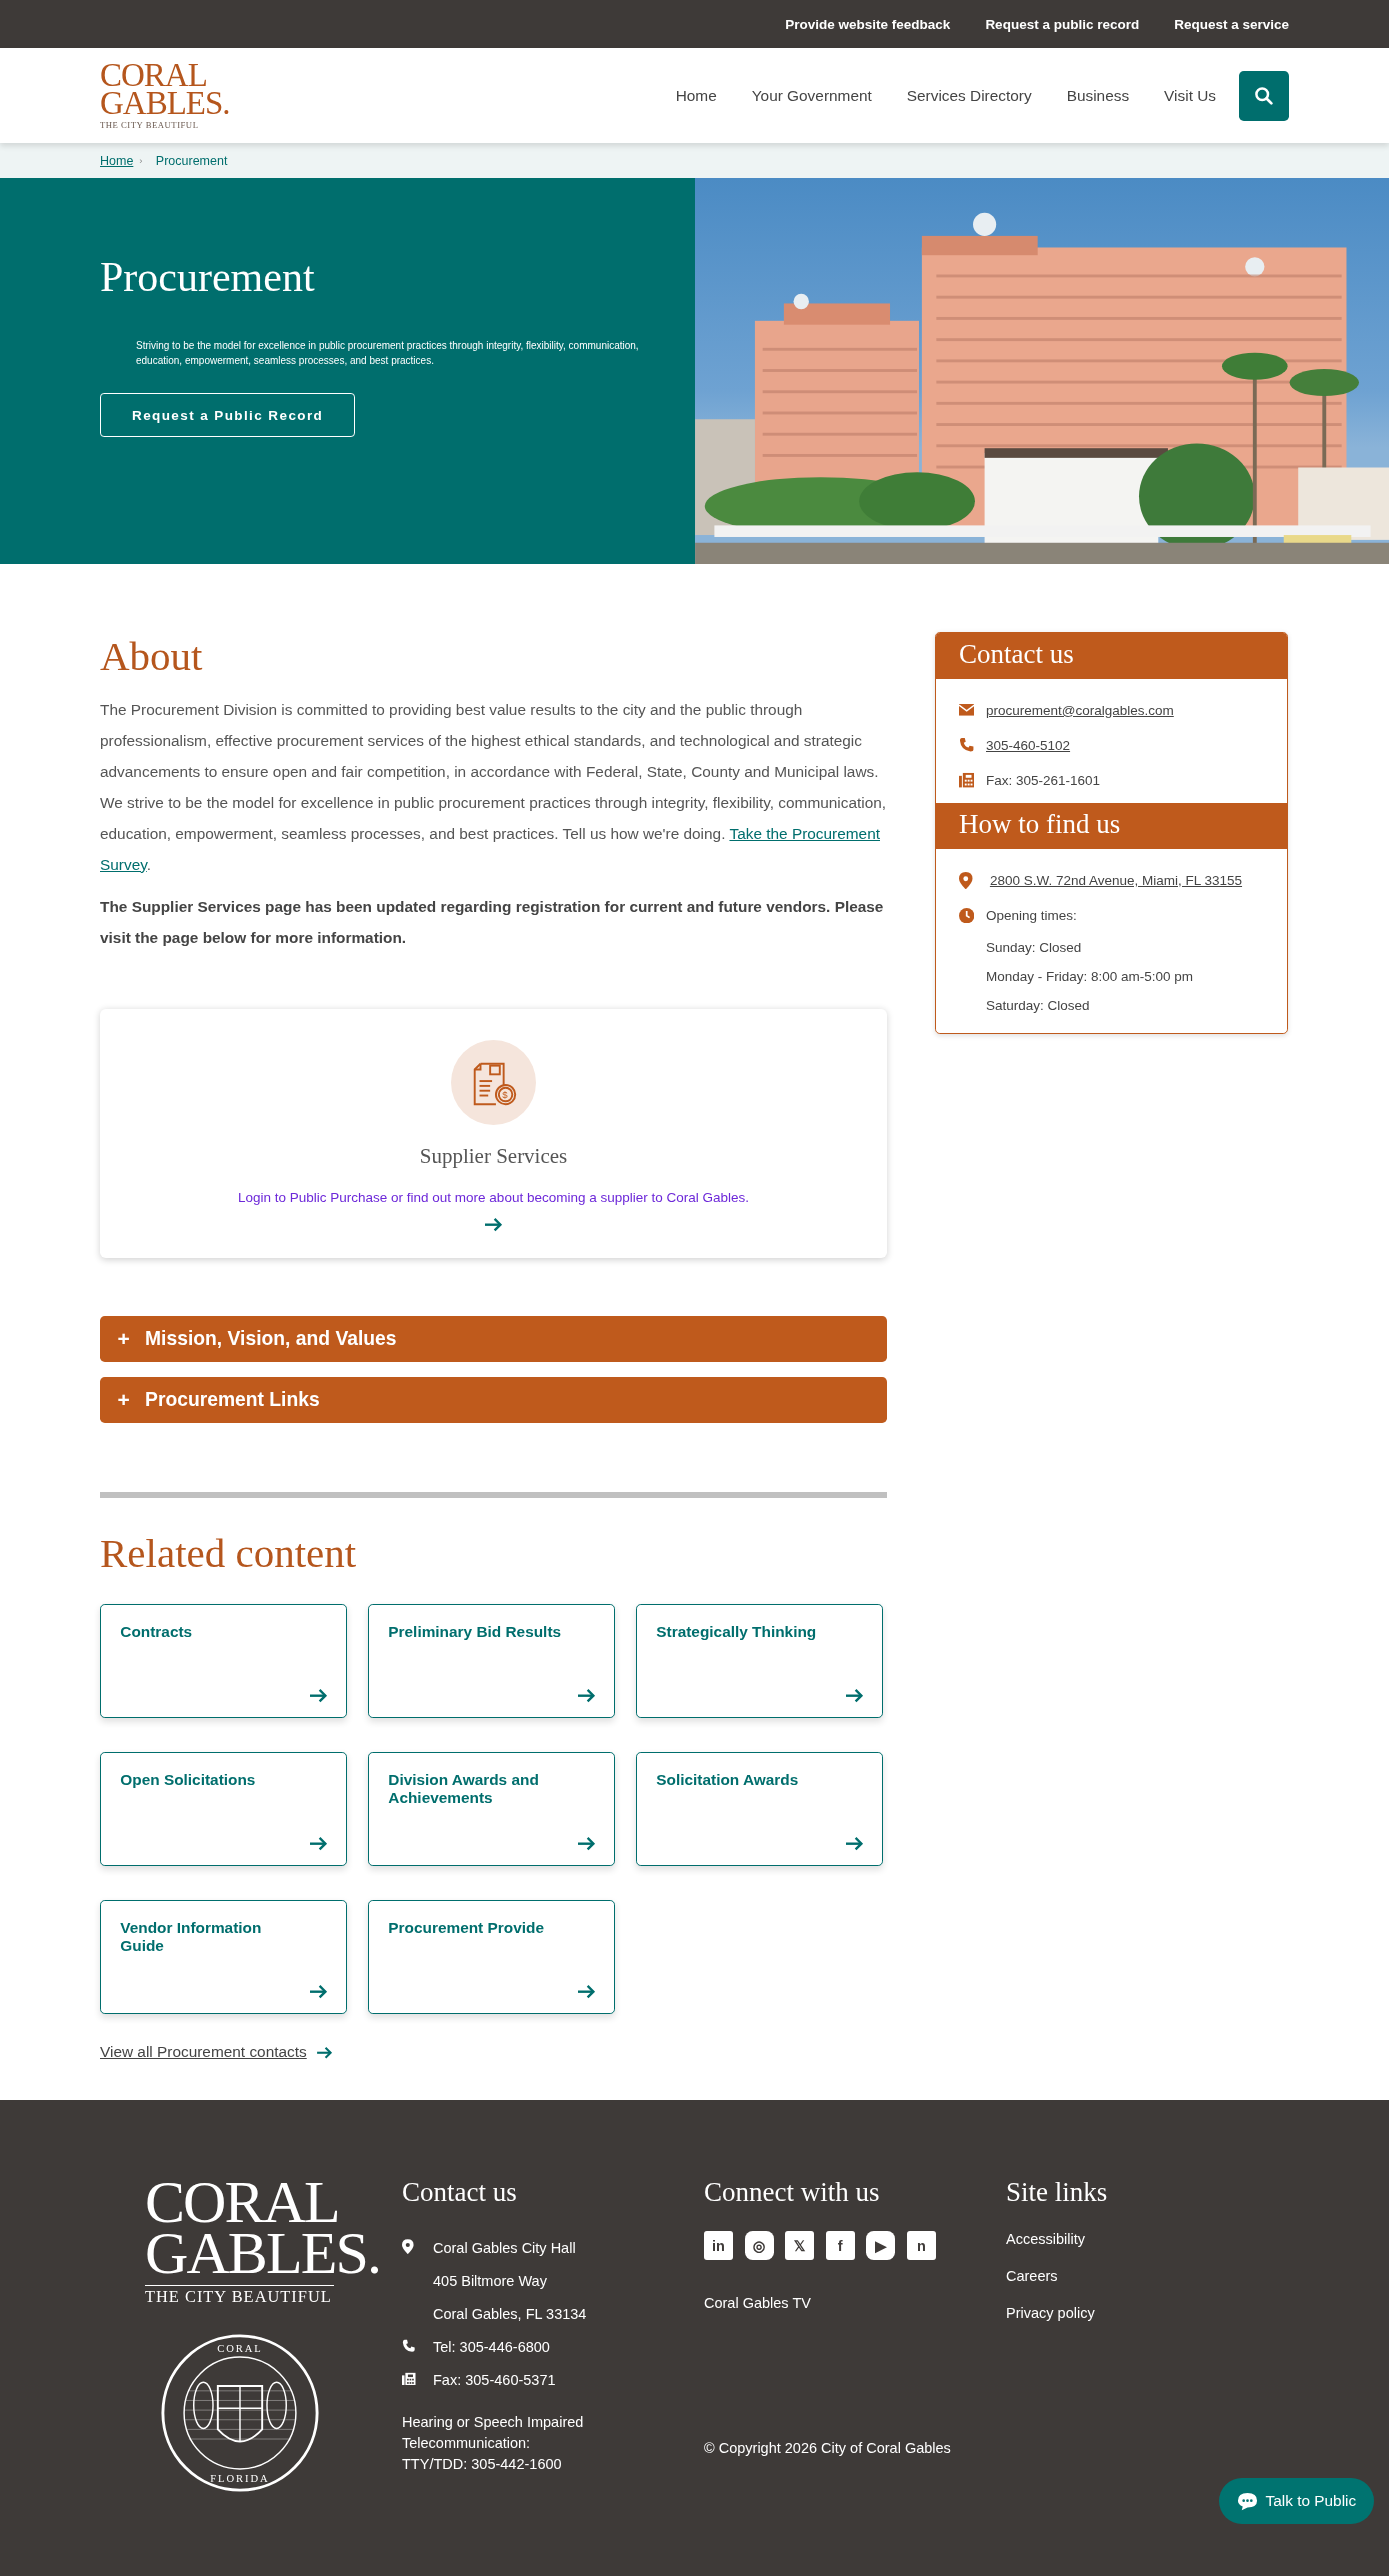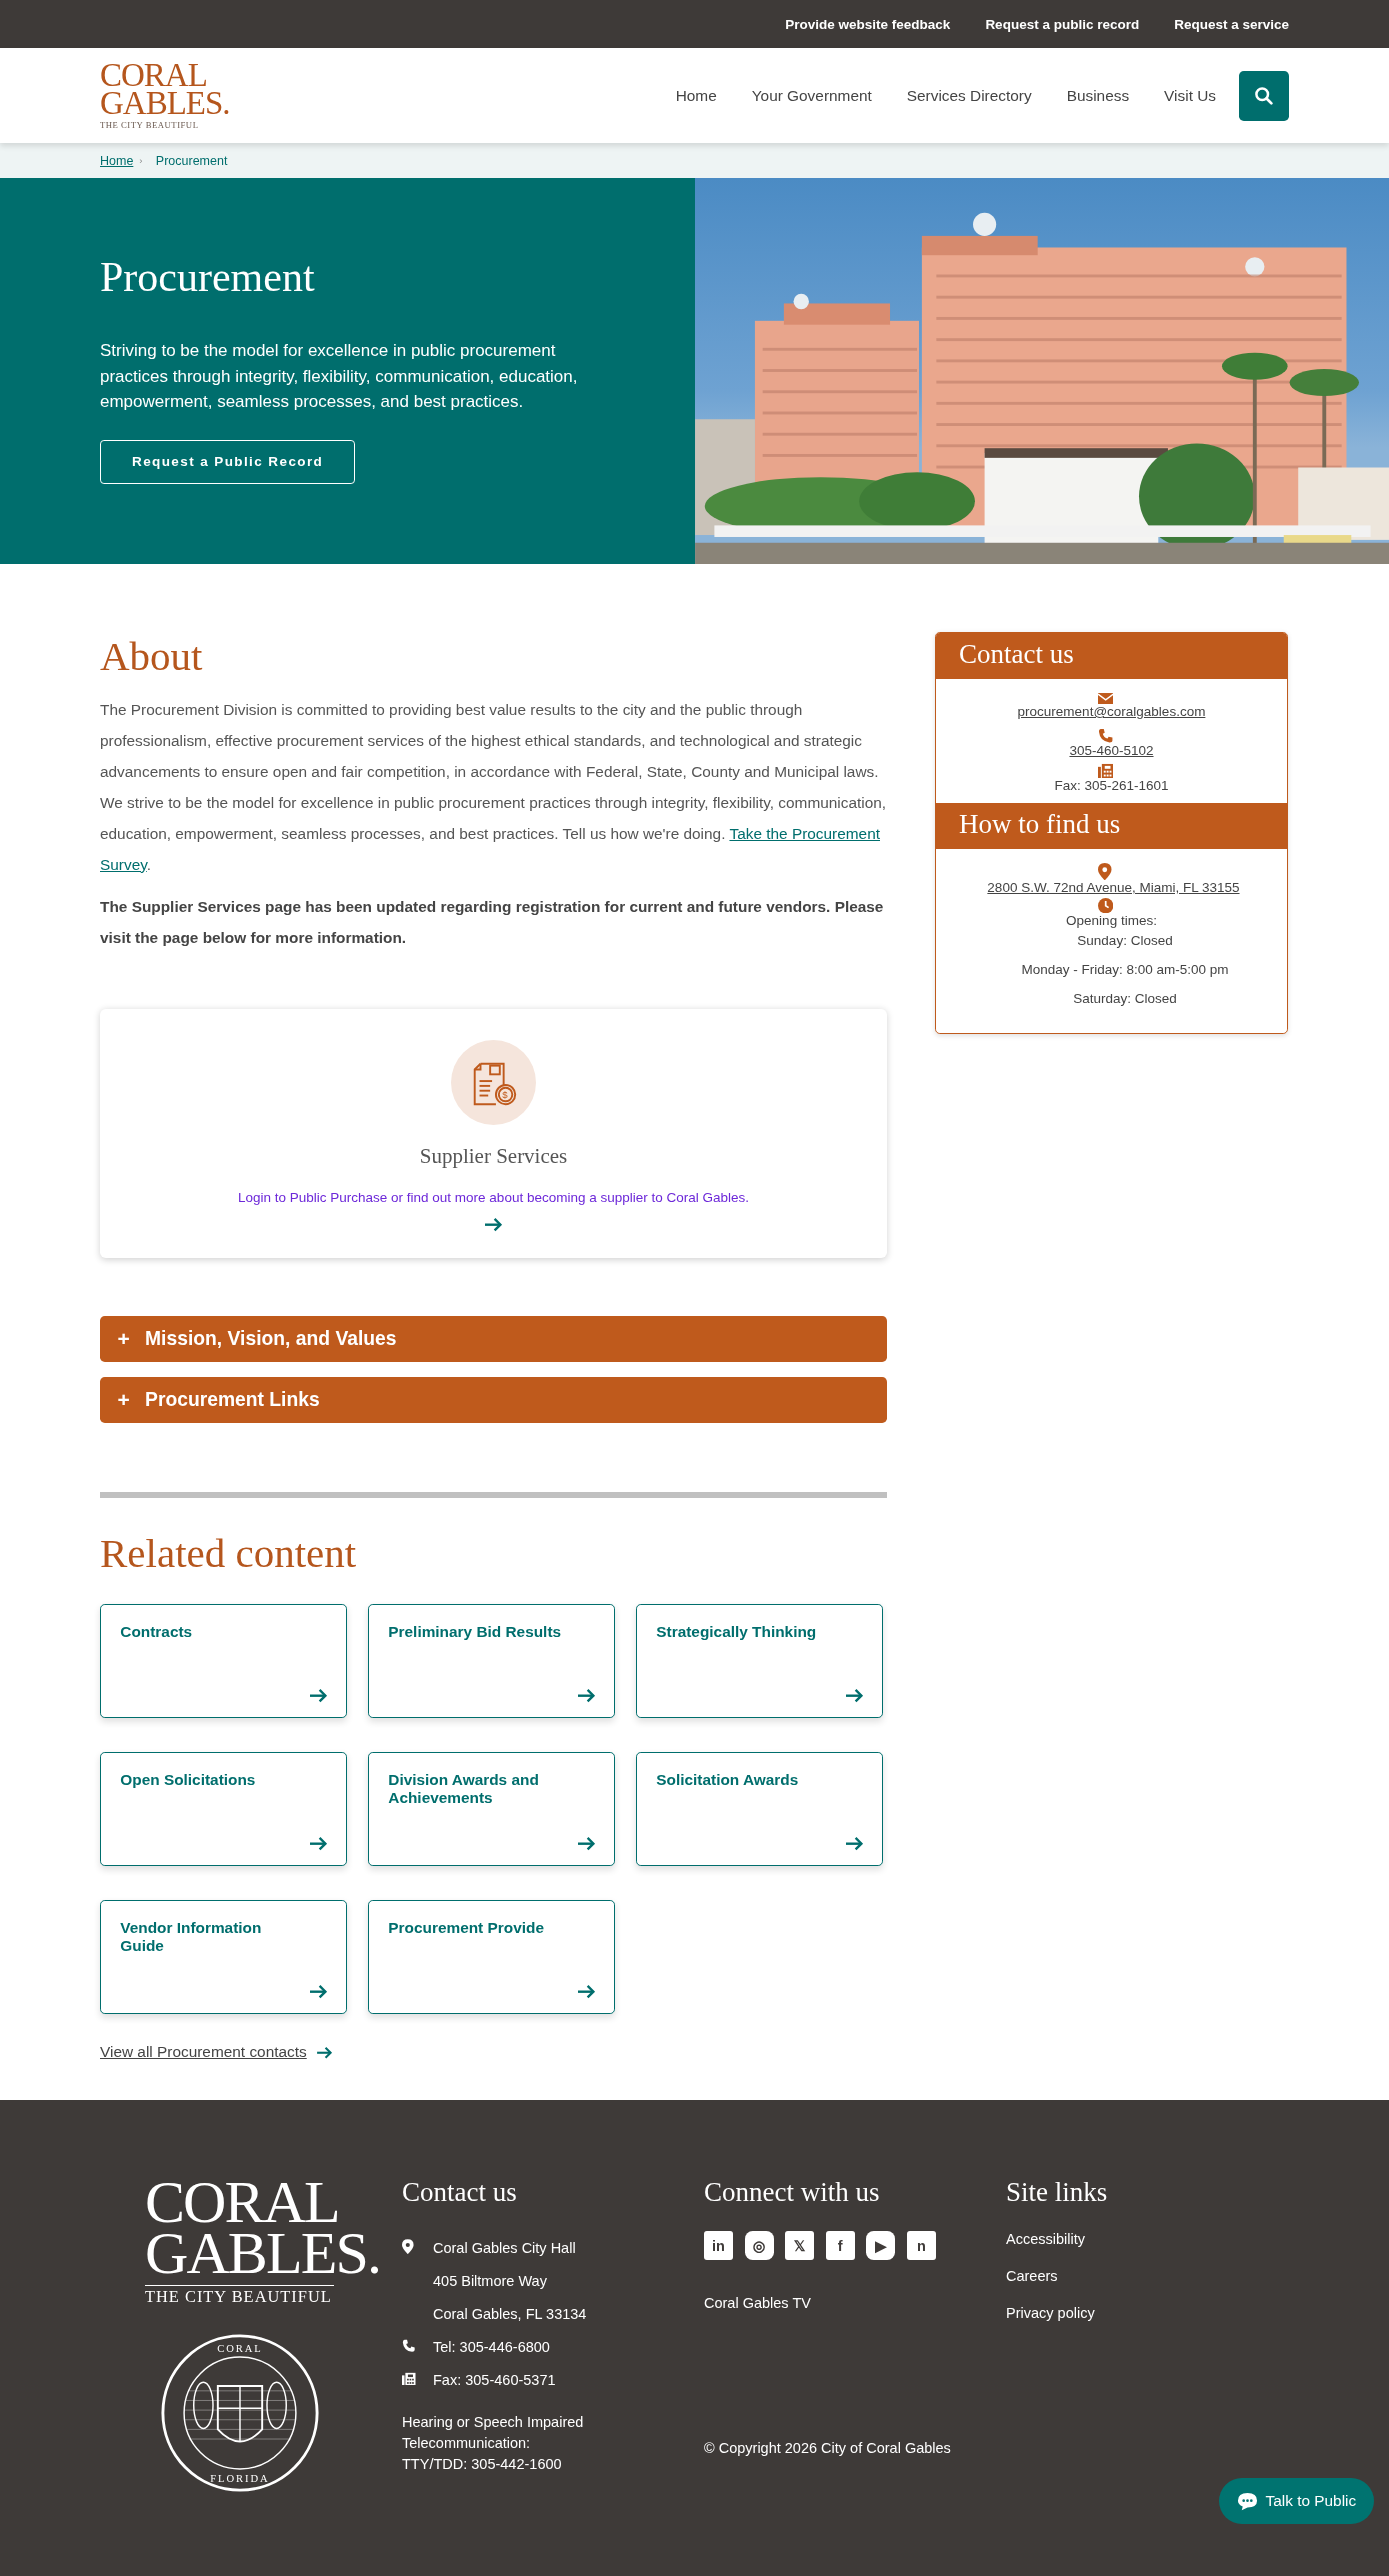--- a/index.html
+++ b/index.html
@@ -22,21 +22,21 @@
 
   
   .breadcrumb { height: 35px; background: #eef4f4; display: flex; align-items: center; padding-left: 100px; font-size: 12.5px; color: #006e6d; }
   .breadcrumb a { color: #006e6d; }
   .breadcrumb .sep { font-size: 9.6px; color: #888; margin: 0 13.5px 0 5.8px; }
 
   
   .hero { display: flex; height: 386px; }
   .hero-left { width: 695px; background: #006e6d; color: #fff; padding: 75px 0 0 100px; }
   .hero-left h1 { font-family: "Liberation Serif", serif; font-weight: normal; font-size: 42px; margin-bottom: 37px; }
-  .hero-left p { font-size: 17px; line-height: 1.5; width: 521px; margin-bottom: 25px; }
+  .hero-left p { font-size: 10px; line-height: 1.5; width: 521px; margin-bottom: 25px; margin-left: 36px; }
   .hero-btn { display: inline-block; border: 1.9px solid #fff; border-radius: 3.9px; padding: 13.5px 31px; font-size: 13.5px; font-weight: bold; letter-spacing: 1.4px; color: #fff; text-decoration: none; }
   .hero-right { width: 695px; position: relative; overflow: hidden; background: linear-gradient(#4b8bc4 0%, #6ea2d2 55%, #8ab3d8 70%); }
   .hero-right svg { position: absolute; left: 0; top: 0; }
 
   
   .content { display: flex; padding: 68px 100px 0 100px; gap: 48px; }
   .main-col { width: 787px; }
   .side-col { width: 353px; }
   .section-title { font-family: "Liberation Serif", serif; font-weight: normal; font-size: 41px; color: #b5561d; margin-bottom: 13.5px; }
   .about-text { font-size: 15.4px; line-height: 31px; color: #555; }
@@ -59,21 +59,21 @@
   .rel-card { height: 114px; border: 1.9px solid #006e6d; border-radius: 4.8px; box-shadow: 0 3.9px 7.7px rgba(0,0,0,0.12); padding: 17.4px 19.3px; position: relative; cursor: pointer; background: #fff; }
   .rel-card .t { font-size: 15.4px; font-weight: bold; color: #006e6d; line-height: 18.3px; width: 145px; }
   .rel-card .arr { position: absolute; right: 17.4px; bottom: 13.5px; }
   .view-all { margin-top: 29px; font-size: 15.4px; color: #444; display: flex; align-items: center; gap: 9.6px; padding-bottom: 39px; }
   .view-all a { color: #444; }
 
   
   .side-box { border: 1.9px solid #bf5a1c; border-radius: 4.8px; overflow: hidden; box-shadow: 0 1.9px 5.8px rgba(0,0,0,0.12); }
   .side-head { background: #bf5a1c; color: #fff; font-family: "Liberation Serif", serif; font-size: 27px; padding: 5.8px 23px; height: 46px; }
   .side-body { padding: 13.5px 23px 5.8px 23px; }
-  .side-row { display: flex; align-items: center; font-size: 13.5px; color: #444; height: 35px; flex-direction: column; }
+  .side-row { display: flex; align-items: center; font-size: 13.5px; color: #444; height: 35px; }
   .side-row .ic { width: 27px; display: flex; align-items: center; }
   .side-row a { color: #444; }
   .side-row.indent { padding-left: 27px; height: 29px; }
   .side-body.find { padding-bottom: 13.5px; }
 
   
   .footer { background: #3e3a38; color: #fff; height: 493px; padding: 77px 0 0 0; position: relative; display: flex; }
   .f-logo-col { width: 402px; padding-left: 145px; }
   .f-logo { font-family: "Liberation Serif", serif; line-height: 0.85; }
   .f-logo .l1, .f-logo .l2 { font-size: 60px; letter-spacing: -1.9px; display: block; }

